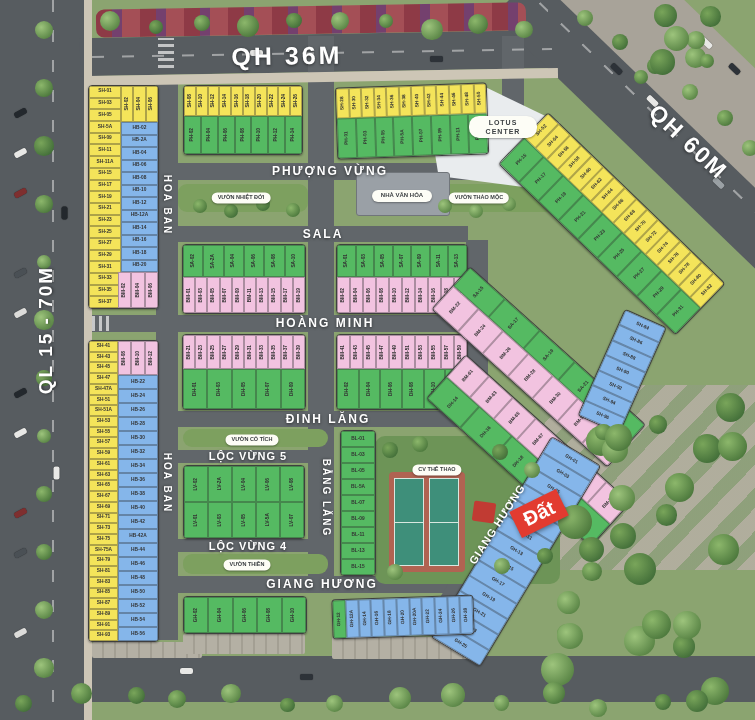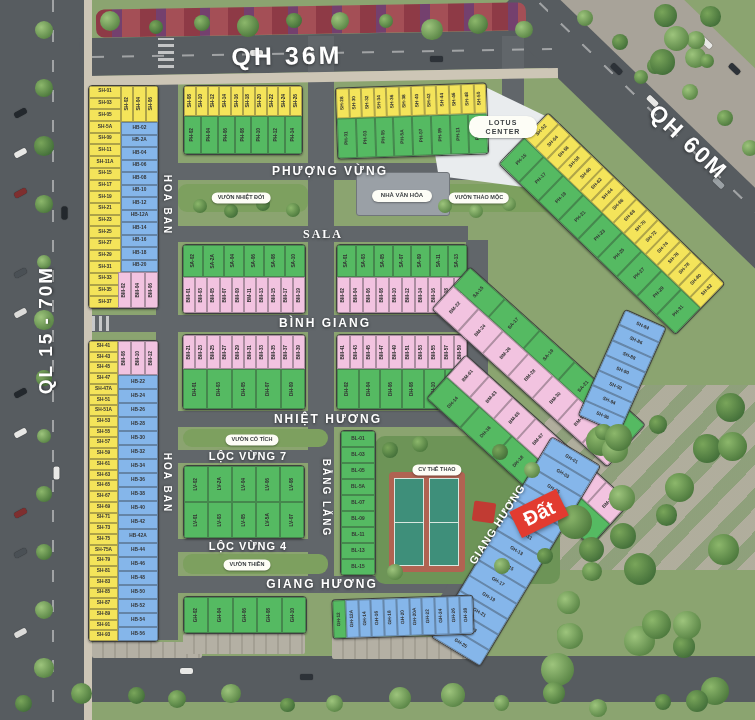--- a/index.html
+++ b/index.html
@@ -41,21 +41,21 @@
   .red-bldg{position:absolute;left:98px;top:66px;width:22px;height:20px;background:#c13b33;
       transform:rotate(8deg);border-radius:2px;}
   .dat{position:absolute;left:513px;top:499px;background:#e23b30;color:#fff;font-weight:bold;
       font-size:20px;padding:3px 10px;transform:rotate(-26deg);z-index:60;
       box-shadow:0 2px 4px rgba(0,0,0,.4);}
   
   #lbl-qh36{left:287px;top:56px;font-size:25px;letter-spacing:3px;transform:translate(-50%,-50%) rotate(-1deg);}
   #lbl-qh60{left:688px;top:142px;font-size:23px;letter-spacing:2px;transform:translate(-50%,-50%) rotate(43deg);}
   #lbl-ql15{left:46px;top:330px;font-size:19px;letter-spacing:2px;transform:translate(-50%,-50%) rotate(-90deg);}
   #lbl-ph{left:330px;top:171px;font-size:12px;letter-spacing:2px;transform:translate(-50%,-50%);}
-  #lbl-sala{left:323px;top:234px;font-size:12px;letter-spacing:2px;transform:translate(-50%,-50%);font-family:Liberation Serif, serif;}
+  #lbl-sala{left:323px;top:234px;font-size:12px;letter-spacing:2px;transform:translate(-50%,-50%);}
   #lbl-bm{left:325px;top:323px;font-size:12px;letter-spacing:2px;transform:translate(-50%,-50%);}
   #lbl-dh{left:328px;top:419px;font-size:12px;letter-spacing:2px;transform:translate(-50%,-50%);}
   #lbl-lv1{left:248px;top:456px;font-size:11px;letter-spacing:1px;transform:translate(-50%,-50%);}
   #lbl-lv2{left:248px;top:546px;font-size:11px;letter-spacing:1px;transform:translate(-50%,-50%);}
   #lbl-gh{left:322px;top:584px;font-size:12px;letter-spacing:2px;transform:translate(-50%,-50%);}
   #lbl-ghd{left:497px;top:524px;font-size:11px;letter-spacing:1px;transform:translate(-50%,-50%) rotate(-57deg);}
   #lbl-hb1{left:167px;top:205px;font-size:10px;letter-spacing:2px;transform:translate(-50%,-50%) rotate(90deg);}
   #lbl-hb2{left:167px;top:483px;font-size:10px;letter-spacing:2px;transform:translate(-50%,-50%) rotate(90deg);}
   #lbl-bl{left:326px;top:498px;font-size:10px;letter-spacing:2px;transform:translate(-50%,-50%) rotate(90deg);}
   
@@ -70,23 +70,23 @@
 </head>
 <body>
 
 <div id="stage">
 
   <div class="slabel" id="lbl-qh36">QH 36M</div>
   <div class="slabel" id="lbl-qh60">QH 60M</div>
   <div class="slabel" id="lbl-ql15">QL 15 - 70M</div>
   <div class="slabel" id="lbl-ph">PHƯỢNG VỪNG</div>
   <div class="slabel" id="lbl-sala">SALA</div>
-  <div class="slabel" id="lbl-bm">BÌNH GIANG</div>
-  <div class="slabel" id="lbl-dh">NHIỆT HƯƠNG</div>
-  <div class="slabel" id="lbl-lv1">LỘC VỪNG 7</div>
+  <div class="slabel" id="lbl-bm">HOÀNG MINH</div>
+  <div class="slabel" id="lbl-dh">ĐINH LĂNG</div>
+  <div class="slabel" id="lbl-lv1">LỘC VỪNG 5</div>
   <div class="slabel" id="lbl-lv2">LỘC VỪNG 4</div>
   <div class="slabel" id="lbl-gh">GIANG HƯƠNG</div>
   <div class="slabel" id="lbl-ghd">GIANG HƯƠNG</div>
   <div class="slabel" id="lbl-hb1">HOA BAN</div>
   <div class="slabel" id="lbl-hb2">HOA BAN</div>
   <div class="slabel" id="lbl-bl">BẰNG LĂNG</div>
 
   <div class="bldg" id="lotus-bldg"></div>
   <div class="bldg" id="nvh-bldg"></div>
   <div id="park">

